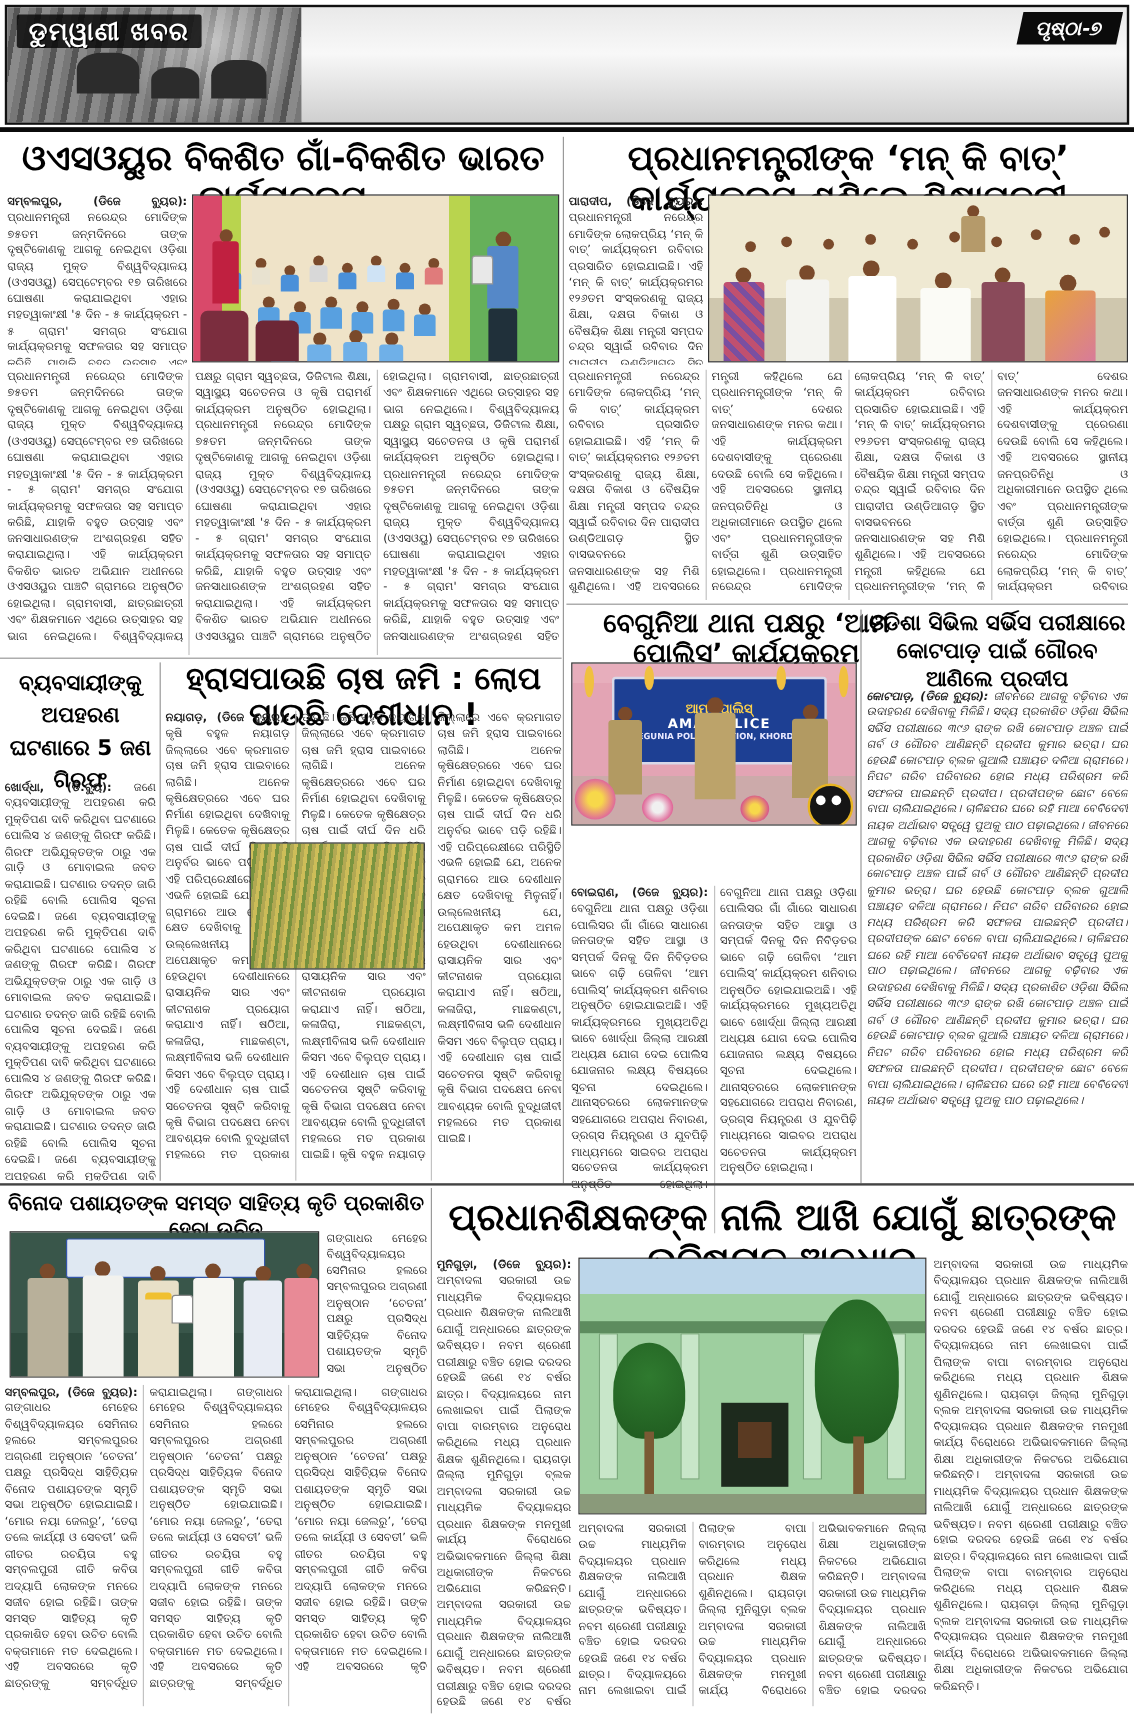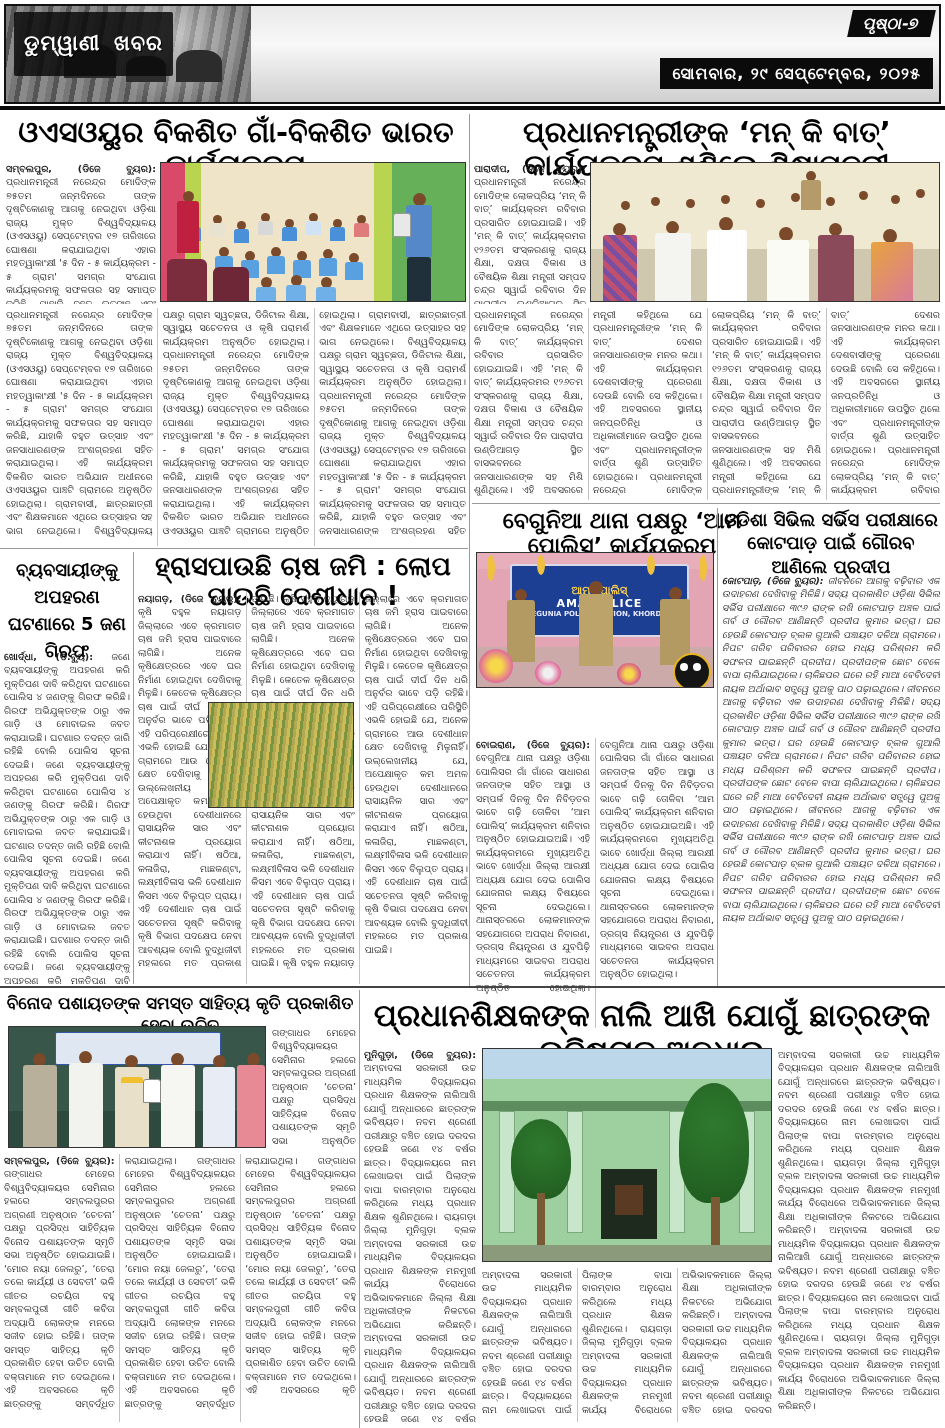--- a/index.html
+++ b/index.html
@@ -18,24 +18,24 @@
   }
   .mast-photo{
     left:0;top:0;width:245px;height:96px;
     background:
       radial-gradient(circle at 70% 30%, rgba(255,255,255,.5), rgba(0,0,0,0) 40%),
       repeating-linear-gradient(100deg,#777 0 6px,#555 6px 11px,#8a8a8a 11px 18px),
       linear-gradient(180deg,#9a9a9a,#3c3c3c);
   }
   .mast-hut{position:absolute;background:#2c2c2c;}
   .brand-box{
-    left:8px;top:6px;padding:20px 10px;
+    left:8px;top:6px;padding:2px 10px;
     background:rgba(10,10,10,.85);
     color:#fff;font-size:21px;font-weight:700;letter-spacing:1px;
-    text-shadow:1px 1px 0 #000;border-radius:2px;font-family:Liberation Mono, monospace;
+    text-shadow:1px 1px 0 #000;border-radius:2px;
   }
   .mast-title{
     left:300px;top:36px;width:360px;text-align:center;
     font-size:46px;font-weight:800;color:#0b0b0b;
     text-shadow:2px 2px 0 #bbb;letter-spacing:2px;
   }
   .page-box{
     right:6px;top:4px;background:#0b0b0b;color:#fff;
     font-size:16px;font-weight:700;padding:4px 14px;
     transform:skewX(-12deg);
@@ -110,21 +110,20 @@
 <body>
 
 <div class="abs masthead">
   <div class="abs mast-photo">
     <div class="mast-hut" style="left:58px;top:38px;width:52px;height:34px;border-radius:40% 40% 0 0;"></div>
     <div class="mast-hut" style="left:120px;top:50px;width:40px;height:26px;border-radius:40% 40% 0 0;"></div>
     <div class="mast-hut" style="left:170px;top:44px;width:46px;height:32px;border-radius:40% 40% 0 0;"></div>
   </div>
   <div class="abs brand-box">ଡୁମ୍ୱାଣୀ ଖବର</div>
   <div class="abs page-box">ପୃଷ୍ଠା-୭</div>
-  <div class="abs date-box">ସୋମବାର, ୨୯ ସେପ୍ଟେମ୍ବର, ୨୦୨୫</div>
 </div>
 <div class="abs mast-bottom-rule"></div>
 
 <div class="abs hl hl-xl" style="left:6px;top:116px;width:460px;">ଓଏସଓୟୁର ବିକଶିତ ଗାଁ-ବିକଶିତ ଭାରତ କାର୍ଯ୍ୟକ୍ରମ</div>
 
 <div class="abs photo ph-osou" style="left:160px;top:162px;width:306px;height:140px;">
 
   <div class="head" style="left:28px;top:56px;width:9px;height:9px;"></div>
     <div class="torso" style="left:25px;top:64px;width:15px;height:14px;background:#4a90d9;"></div>
   <div class="head" style="left:52px;top:52px;width:9px;height:9px;"></div>

